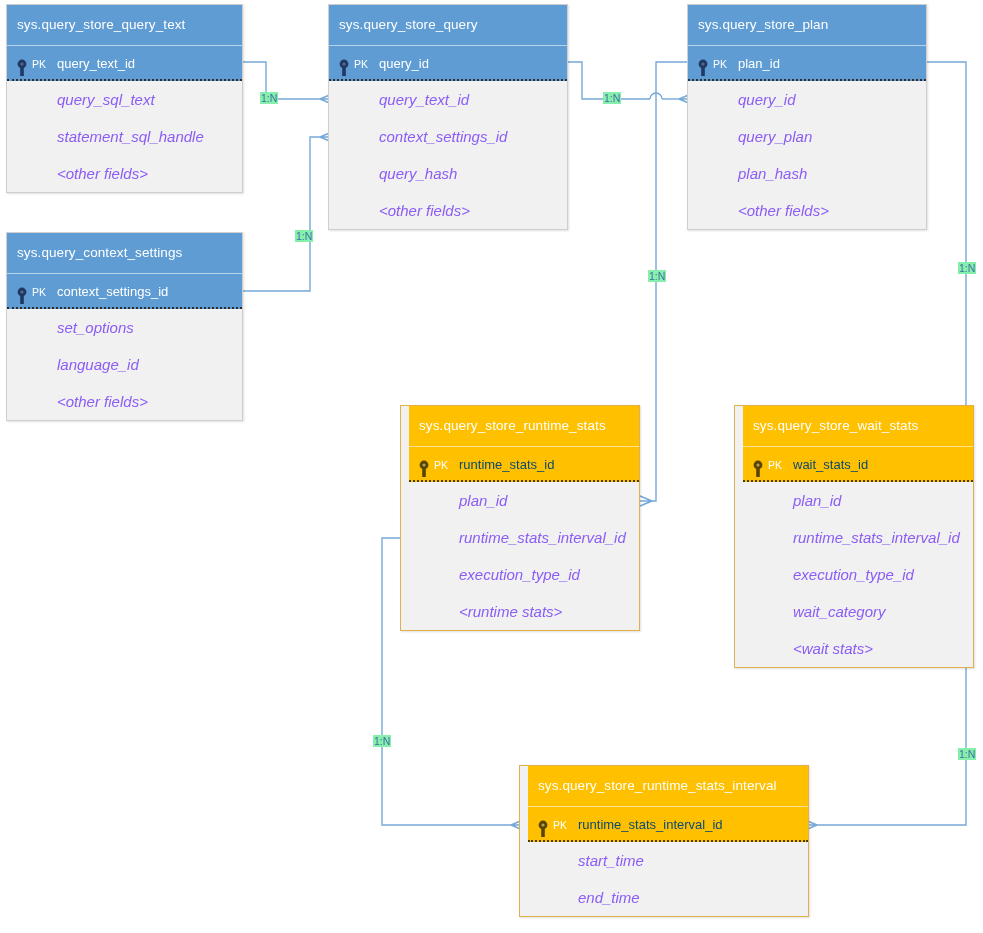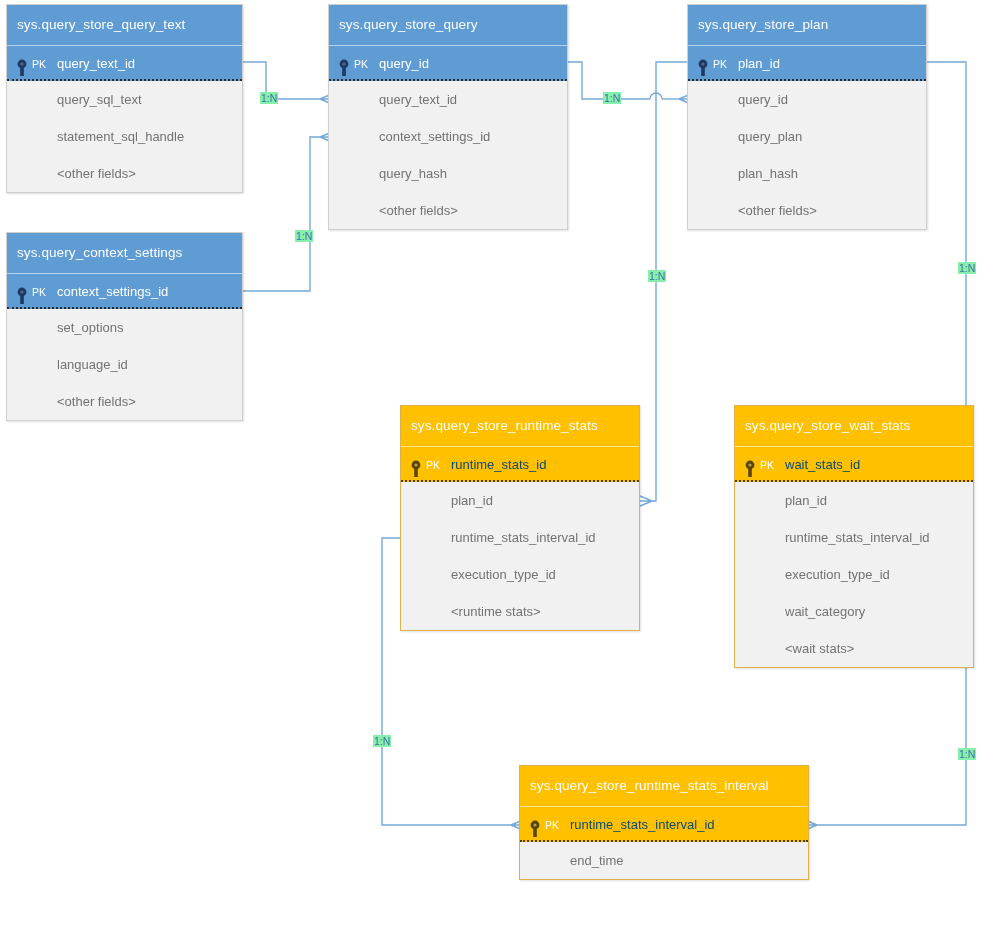--- a/index.html
+++ b/index.html
@@ -81,32 +81,33 @@
   }
   .ent-fields {
     box-sizing: border-box;
     padding: 0;
   }
   .field {
     box-sizing: border-box;
     height: 37px;
     line-height: 37px;
     padding-left: 50px;
-    font-size: 13px;
-    color: #737373;
+    font-size: 15px;
+    color: #8b5cf6;
     white-space: nowrap;
+    font-style: italic;
   }
   
   .theme-blue .ent-title { background: #5e9cd3; }
   .theme-blue .ent-pk { background: #5e9cd3; }
   .theme-blue { border-color: #cfcfcf; }
   
   .theme-orange .ent-title { background: #ffc000; }
   .theme-orange .ent-pk { background: #ffc000; }
-  .theme-orange { border-color: #e0b14a; }
+  .theme-orange { border-color: #e0b14a; padding-left: 8px; }
   .theme-orange .ent-pk { border-bottom-color: #4a3b00; }
   .theme-orange .ent-pk .pk-name { color: #0c4a6e; }
 
   .wire-label {
     position: absolute;
     z-index: 3;
     font-size: 10.5px;
     color: #3f6fa3;
     background: #86efac;
     padding: 0 1px;
@@ -302,20 +303,21 @@
         <svg width="36" height="18" viewBox="0 0 36 18" xmlns="http://www.w3.org/2000/svg">
           <circle cx="5" cy="5" r="4.4" fill="#5a4500"></circle>
           <circle cx="5" cy="5" r="1.6" fill="#ffe9a0" fill-opacity="0.55"></circle>
           <rect x="3.2" y="7" width="3.6" height="10" fill="#5a4500"></rect>
         </svg>
         <span class="kb-label">PK</span>
       </span>
       <span class="pk-name">runtime_stats_interval_id</span>
     </div>
     <div class="ent-fields">
+      <div class="field">start_time</div>
       <div class="field">end_time</div>
     </div>
   </div>
 
   <span class="wire-label" style="left:260px; top:92px;">1:N</span>
   <span class="wire-label" style="left:295px; top:230px;">1:N</span>
   <span class="wire-label" style="left:603px; top:92px;">1:N</span>
   <span class="wire-label" style="left:648px; top:270px;">1:N</span>
   <span class="wire-label" style="left:958px; top:262px;">1:N</span>
   <span class="wire-label" style="left:373px; top:735px;">1:N</span>

